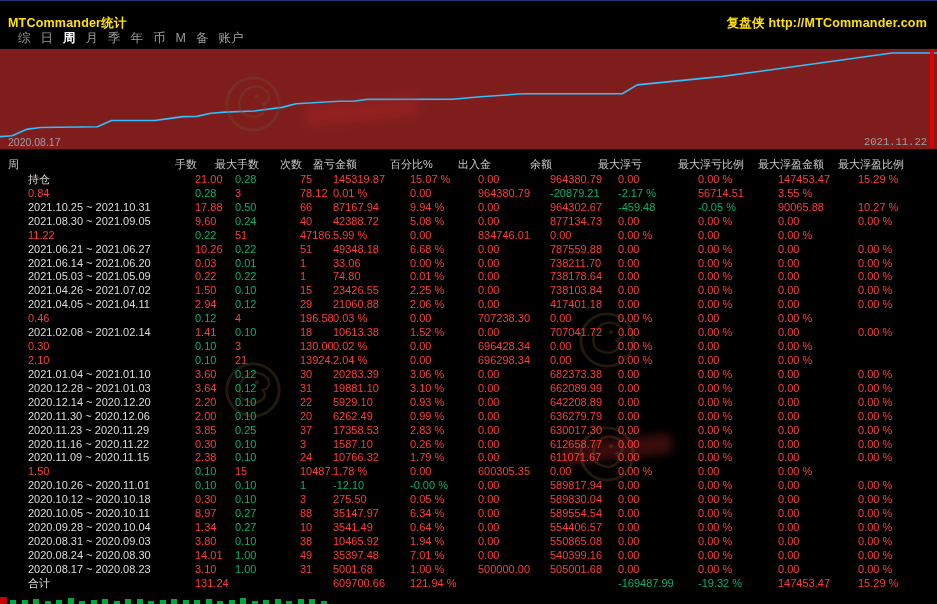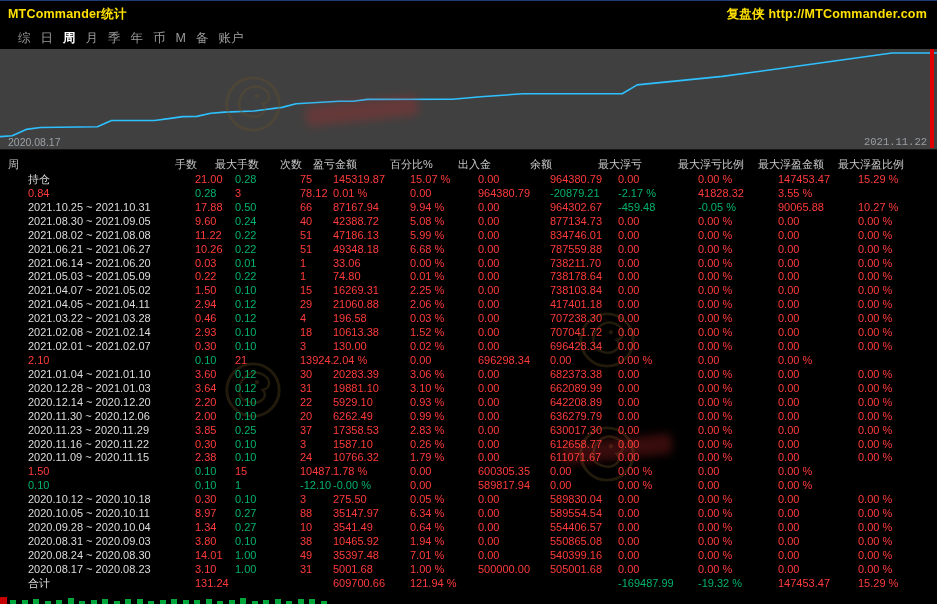--- a/index.html
+++ b/index.html
@@ -3,30 +3,30 @@
 <meta charset="utf-8">
 <style>
   html,body{margin:0;padding:0;background:#000;}
   body{width:937px;height:604px;overflow:hidden;position:relative;
        font-family:"Liberation Sans","DejaVu Sans",sans-serif;-webkit-font-smoothing:none;}
   .window{position:absolute;inset:0;background:#000;border-top:1px solid #1d3c74;}
 
   
   .titlebar{position:absolute;top:0;left:0;right:0;height:26px;display:flex;
             justify-content:space-between;align-items:flex-start;padding:5px 10px 0 8px;box-sizing:border-box;}
-  .titlebar .t{color:#ffe100;font-size:12.5px;font-weight:bold;letter-spacing:.2px;}
+  .titlebar .t{color:#ffe100;font-size:12.5px;font-weight:bold;letter-spacing:.2px;margin-top:9px;}
 
   
   .menubar{position:absolute;top:27px;left:0;height:20px;display:flex;align-items:center;
            padding-left:18px;gap:10px;}
   .menu-item{color:#9a9a9a;font-size:12.5px;cursor:default;}
   .menu-item.active{color:#ffffff;font-weight:bold;}
 
   
-  .chart{position:absolute;top:48px;left:0;width:937px;height:100px;background:#404040;
+  .chart{position:absolute;top:48px;left:0;width:937px;height:100px;background:#7f1d1d;
          border-bottom:1px solid #161616;}
   .chart svg{position:absolute;top:0;left:0;}
   .axis-label{position:absolute;bottom:1px;color:#9aa0a6;font-size:10.5px;}
   .axis-label.left{left:8px;}
   .axis-label.right{right:10px;font-family:Liberation Mono, monospace;}
   .chart-marker{position:absolute;top:0;right:3px;width:4px;height:99px;background:#e00000;}
 
   
   .wm{position:absolute;opacity:.32;pointer-events:none;}
   .wm-red{position:absolute;width:112px;height:20px;background:rgba(190,40,40,.30);
@@ -136,21 +136,21 @@
       <div class="grid-row data-row">
         <span class="cell c-red">0.84</span>
         <span class="cell c-green">0.28</span>
         <span class="cell c-red">3</span>
         <span class="cell c-red">78.12</span>
         <span class="cell c-red">0.01 %</span>
         <span class="cell c-red">0.00</span>
         <span class="cell c-red">964380.79</span>
         <span class="cell c-green">-20879.21</span>
         <span class="cell c-green">-2.17 %</span>
-        <span class="cell c-red">41828.32</span>
+        <span class="cell c-red">56714.51</span>
         <span class="cell c-red">3.55 %</span>
       </div>
       <div class="grid-row data-row">
         <span class="cell c-white">2021.10.25 ~ 2021.10.31</span>
         <span class="cell c-red">17.88</span>
         <span class="cell c-green">0.50</span>
         <span class="cell c-red">66</span>
         <span class="cell c-red">87167.94</span>
         <span class="cell c-red">9.94 %</span>
         <span class="cell c-red">0.00</span>
@@ -168,21 +168,20 @@
         <span class="cell c-red">42388.72</span>
         <span class="cell c-red">5.08 %</span>
         <span class="cell c-red">0.00</span>
         <span class="cell c-red">877134.73</span>
         <span class="cell c-red">0.00</span>
         <span class="cell c-red">0.00 %</span>
         <span class="cell c-red">0.00</span>
         <span class="cell c-red">0.00 %</span>
       </div>
       <div class="grid-row data-row">
-        <span class="cell c-white">2021.08.02 ~ 2021.08.08</span>
         <span class="cell c-red">11.22</span>
         <span class="cell c-green">0.22</span>
         <span class="cell c-red">51</span>
         <span class="cell c-red">47186.13</span>
         <span class="cell c-red">5.99 %</span>
         <span class="cell c-red">0.00</span>
         <span class="cell c-red">834746.01</span>
         <span class="cell c-red">0.00</span>
         <span class="cell c-red">0.00 %</span>
         <span class="cell c-red">0.00</span>
@@ -224,25 +223,25 @@
         <span class="cell c-red">74.80</span>
         <span class="cell c-red">0.01 %</span>
         <span class="cell c-red">0.00</span>
         <span class="cell c-red">738178.64</span>
         <span class="cell c-red">0.00</span>
         <span class="cell c-red">0.00 %</span>
         <span class="cell c-red">0.00</span>
         <span class="cell c-red">0.00 %</span>
       </div>
       <div class="grid-row data-row">
-        <span class="cell c-white">2021.04.07 ~ 2021.05.02</span>
+        <span class="cell c-white">2021.04.26 ~ 2021.07.02</span>
         <span class="cell c-red">1.50</span>
         <span class="cell c-green">0.10</span>
         <span class="cell c-red">15</span>
-        <span class="cell c-red">16269.31</span>
+        <span class="cell c-red">23426.55</span>
         <span class="cell c-red">2.25 %</span>
         <span class="cell c-red">0.00</span>
         <span class="cell c-red">738103.84</span>
         <span class="cell c-red">0.00</span>
         <span class="cell c-red">0.00 %</span>
         <span class="cell c-red">0.00</span>
         <span class="cell c-red">0.00 %</span>
       </div>
       <div class="grid-row data-row">
         <span class="cell c-white">2021.04.05 ~ 2021.04.11</span>
@@ -252,49 +251,47 @@
         <span class="cell c-red">21060.88</span>
         <span class="cell c-red">2.06 %</span>
         <span class="cell c-red">0.00</span>
         <span class="cell c-red">417401.18</span>
         <span class="cell c-red">0.00</span>
         <span class="cell c-red">0.00 %</span>
         <span class="cell c-red">0.00</span>
         <span class="cell c-red">0.00 %</span>
       </div>
       <div class="grid-row data-row">
-        <span class="cell c-white">2021.03.22 ~ 2021.03.28</span>
         <span class="cell c-red">0.46</span>
         <span class="cell c-green">0.12</span>
         <span class="cell c-red">4</span>
         <span class="cell c-red">196.58</span>
         <span class="cell c-red">0.03 %</span>
         <span class="cell c-red">0.00</span>
         <span class="cell c-red">707238.30</span>
         <span class="cell c-red">0.00</span>
         <span class="cell c-red">0.00 %</span>
         <span class="cell c-red">0.00</span>
         <span class="cell c-red">0.00 %</span>
       </div>
       <div class="grid-row data-row">
         <span class="cell c-white">2021.02.08 ~ 2021.02.14</span>
-        <span class="cell c-red">2.93</span>
+        <span class="cell c-red">1.41</span>
         <span class="cell c-green">0.10</span>
         <span class="cell c-red">18</span>
         <span class="cell c-red">10613.38</span>
         <span class="cell c-red">1.52 %</span>
         <span class="cell c-red">0.00</span>
         <span class="cell c-red">707041.72</span>
         <span class="cell c-red">0.00</span>
         <span class="cell c-red">0.00 %</span>
         <span class="cell c-red">0.00</span>
         <span class="cell c-red">0.00 %</span>
       </div>
       <div class="grid-row data-row">
-        <span class="cell c-white">2021.02.01 ~ 2021.02.07</span>
         <span class="cell c-red">0.30</span>
         <span class="cell c-green">0.10</span>
         <span class="cell c-red">3</span>
         <span class="cell c-red">130.00</span>
         <span class="cell c-red">0.02 %</span>
         <span class="cell c-red">0.00</span>
         <span class="cell c-red">696428.34</span>
         <span class="cell c-red">0.00</span>
         <span class="cell c-red">0.00 %</span>
         <span class="cell c-red">0.00</span>
@@ -418,20 +415,21 @@
         <span class="cell c-red">10487.41</span>
         <span class="cell c-red">1.78 %</span>
         <span class="cell c-red">0.00</span>
         <span class="cell c-red">600305.35</span>
         <span class="cell c-red">0.00</span>
         <span class="cell c-red">0.00 %</span>
         <span class="cell c-red">0.00</span>
         <span class="cell c-red">0.00 %</span>
       </div>
       <div class="grid-row data-row">
+        <span class="cell c-white">2020.10.26 ~ 2020.11.01</span>
         <span class="cell c-green">0.10</span>
         <span class="cell c-green">0.10</span>
         <span class="cell c-green">1</span>
         <span class="cell c-green">-12.10</span>
         <span class="cell c-green">-0.00 %</span>
         <span class="cell c-red">0.00</span>
         <span class="cell c-red">589817.94</span>
         <span class="cell c-red">0.00</span>
         <span class="cell c-red">0.00 %</span>
         <span class="cell c-red">0.00</span>

